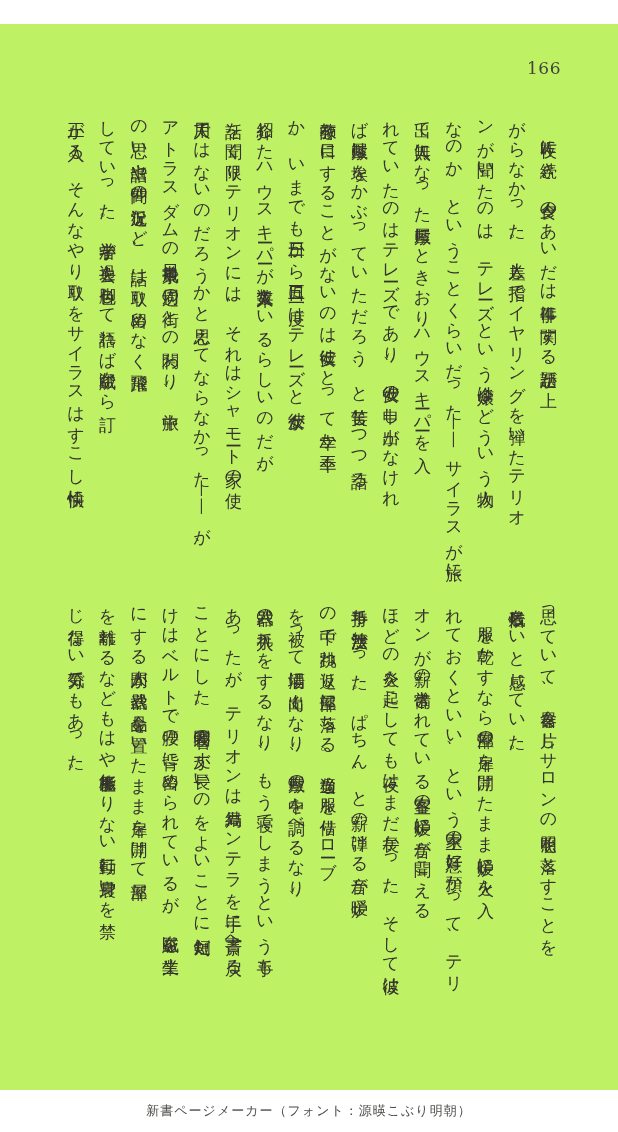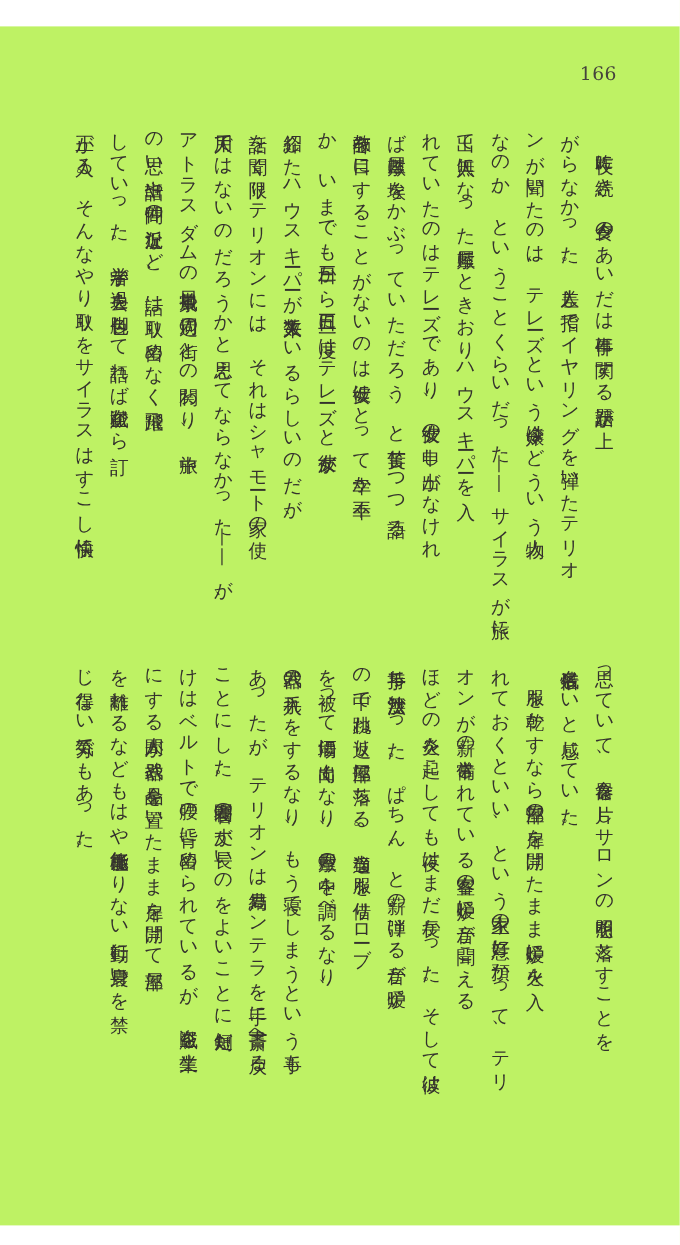--- a/index.html
+++ b/index.html
@@ -108,14 +108,17 @@
       <div class="tline">あったが、テリオンは結局カンテラを手に書斎へ戻る</div>
       <div class="tline">ことにした。寝間着の丈が長いのをよいことに短剣だ</div>
       <div class="tline">けはベルトで腰の背に留められているが、盗賊を生業</div>
       <div class="tline">にする人間が武器や金品を置いたまま扉を開けて部屋</div>
       <div class="tline">を離れるなどもはや無能極まりない行動に身震いを禁</div>
       <div class="tline">じ得ない気分でもあった。</div>
     </div>
 
   </div>
 
+  <div class="footer">
+    <span class="footer-caption">新書ページメーカー（フォント：源暎こぶり明朝）</span>
+  </div>
 
 </div>
 
 </body></html>

